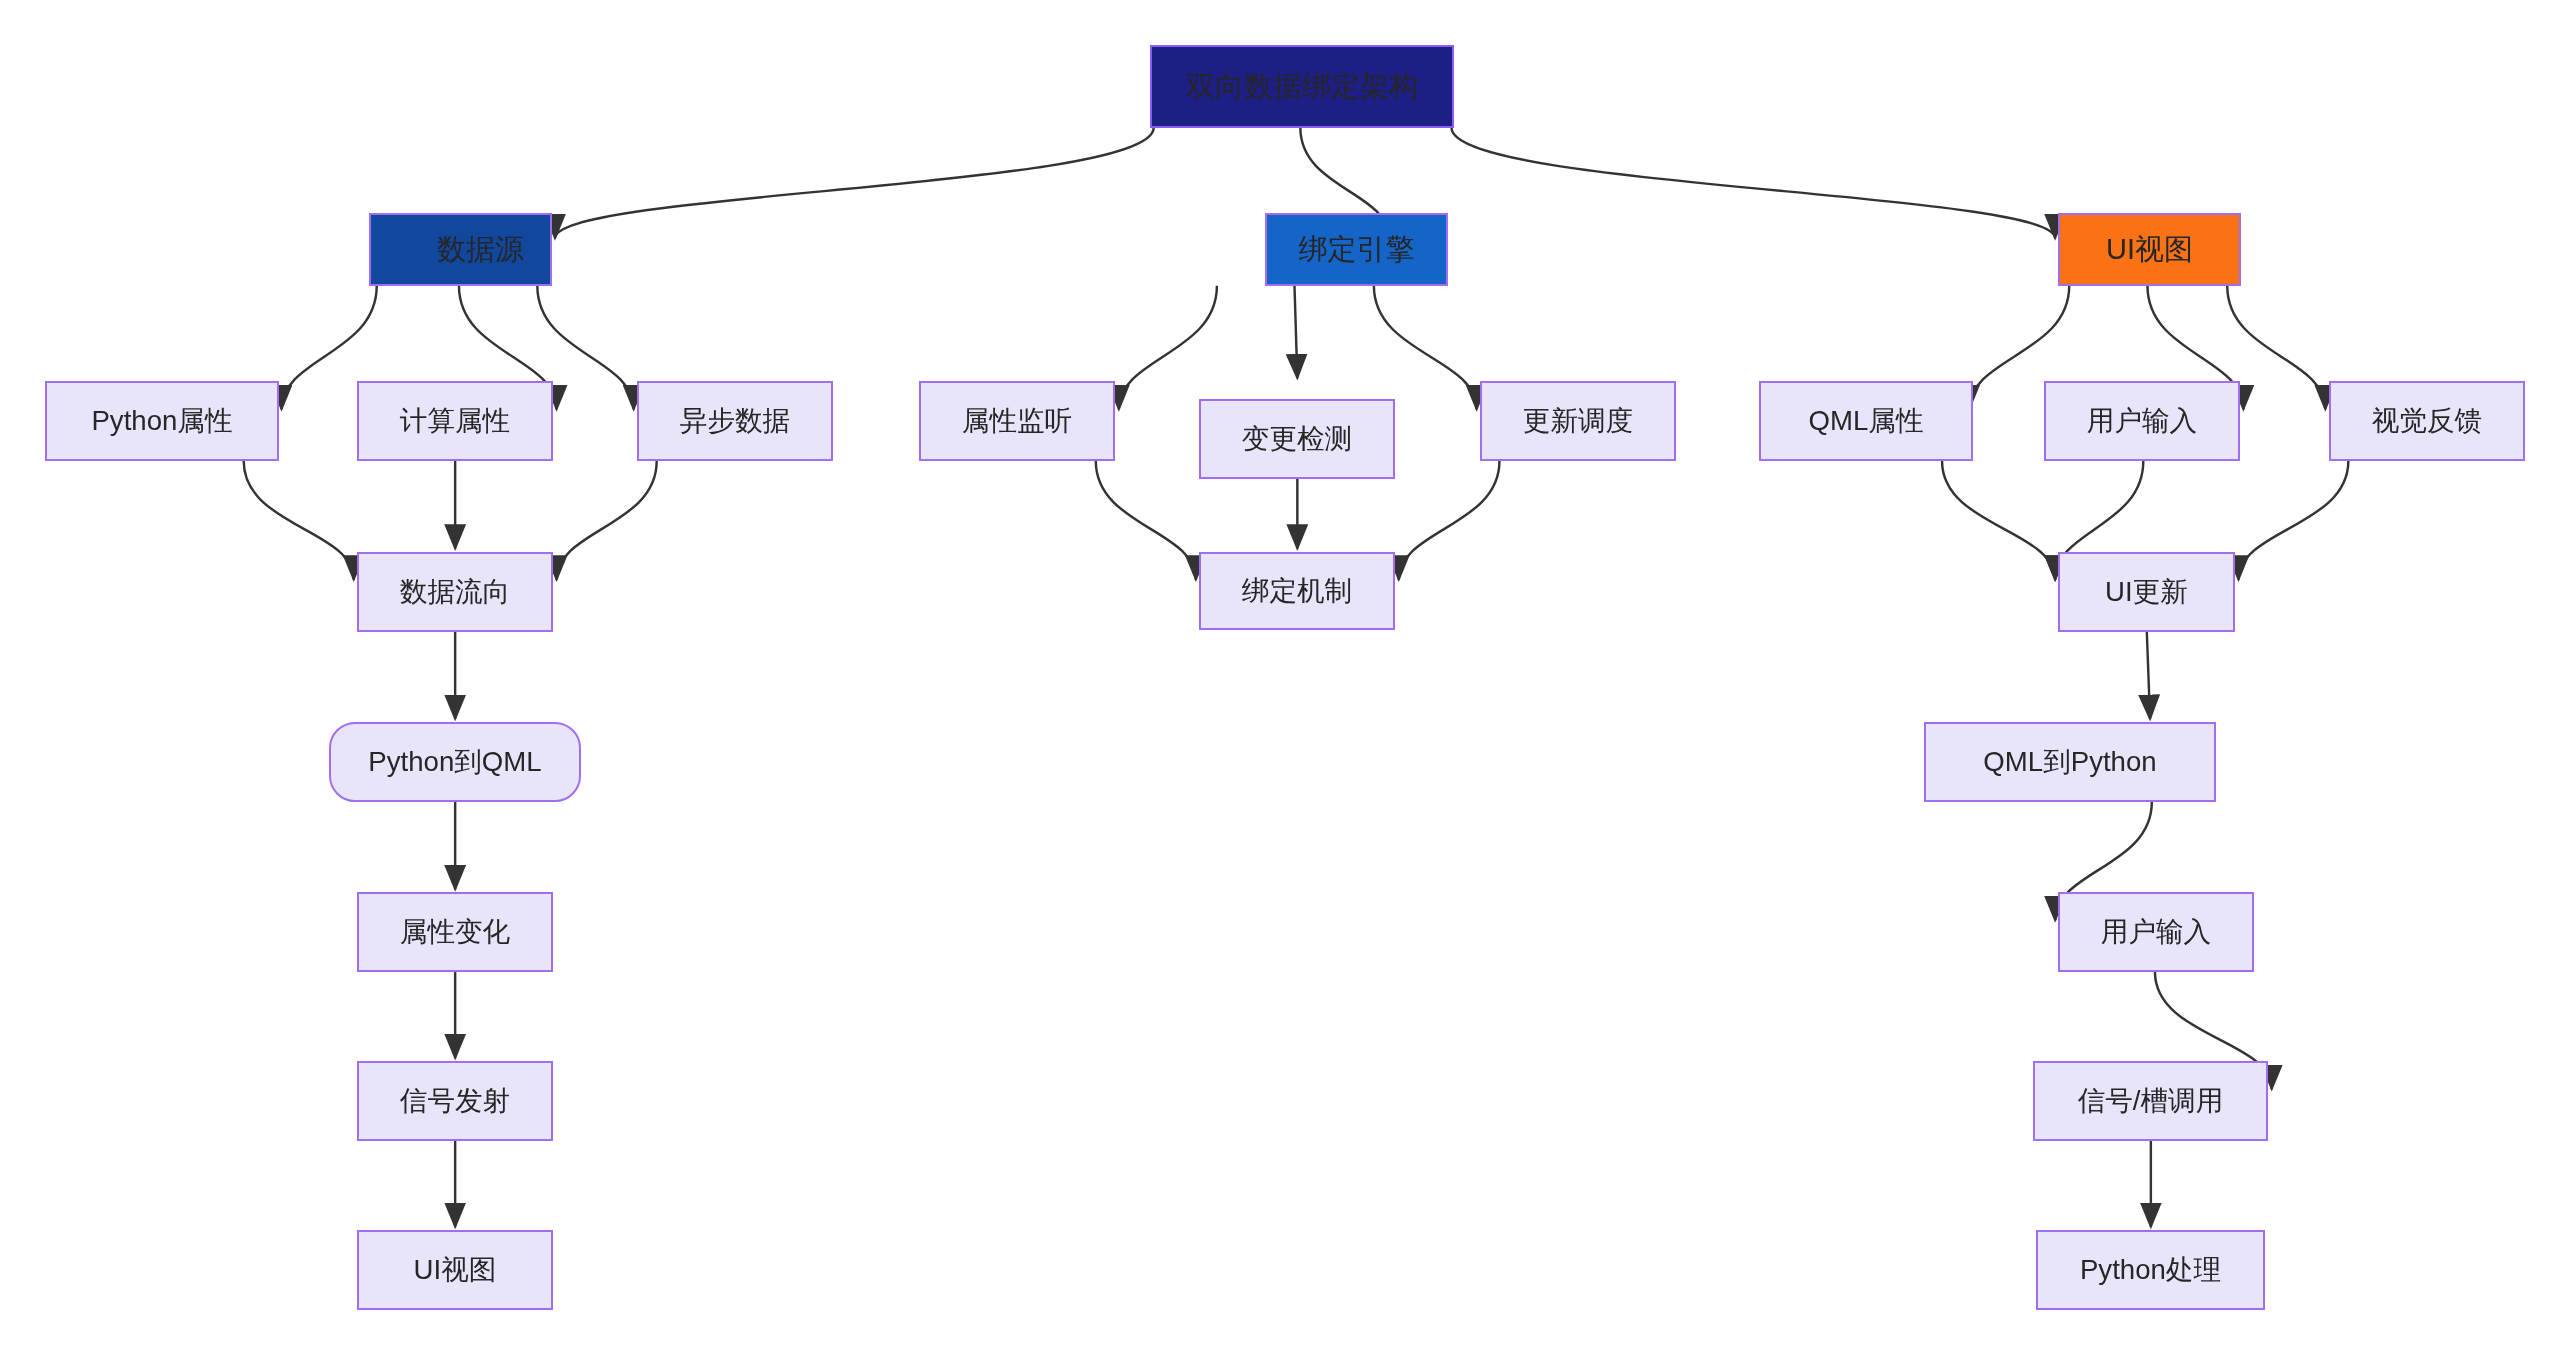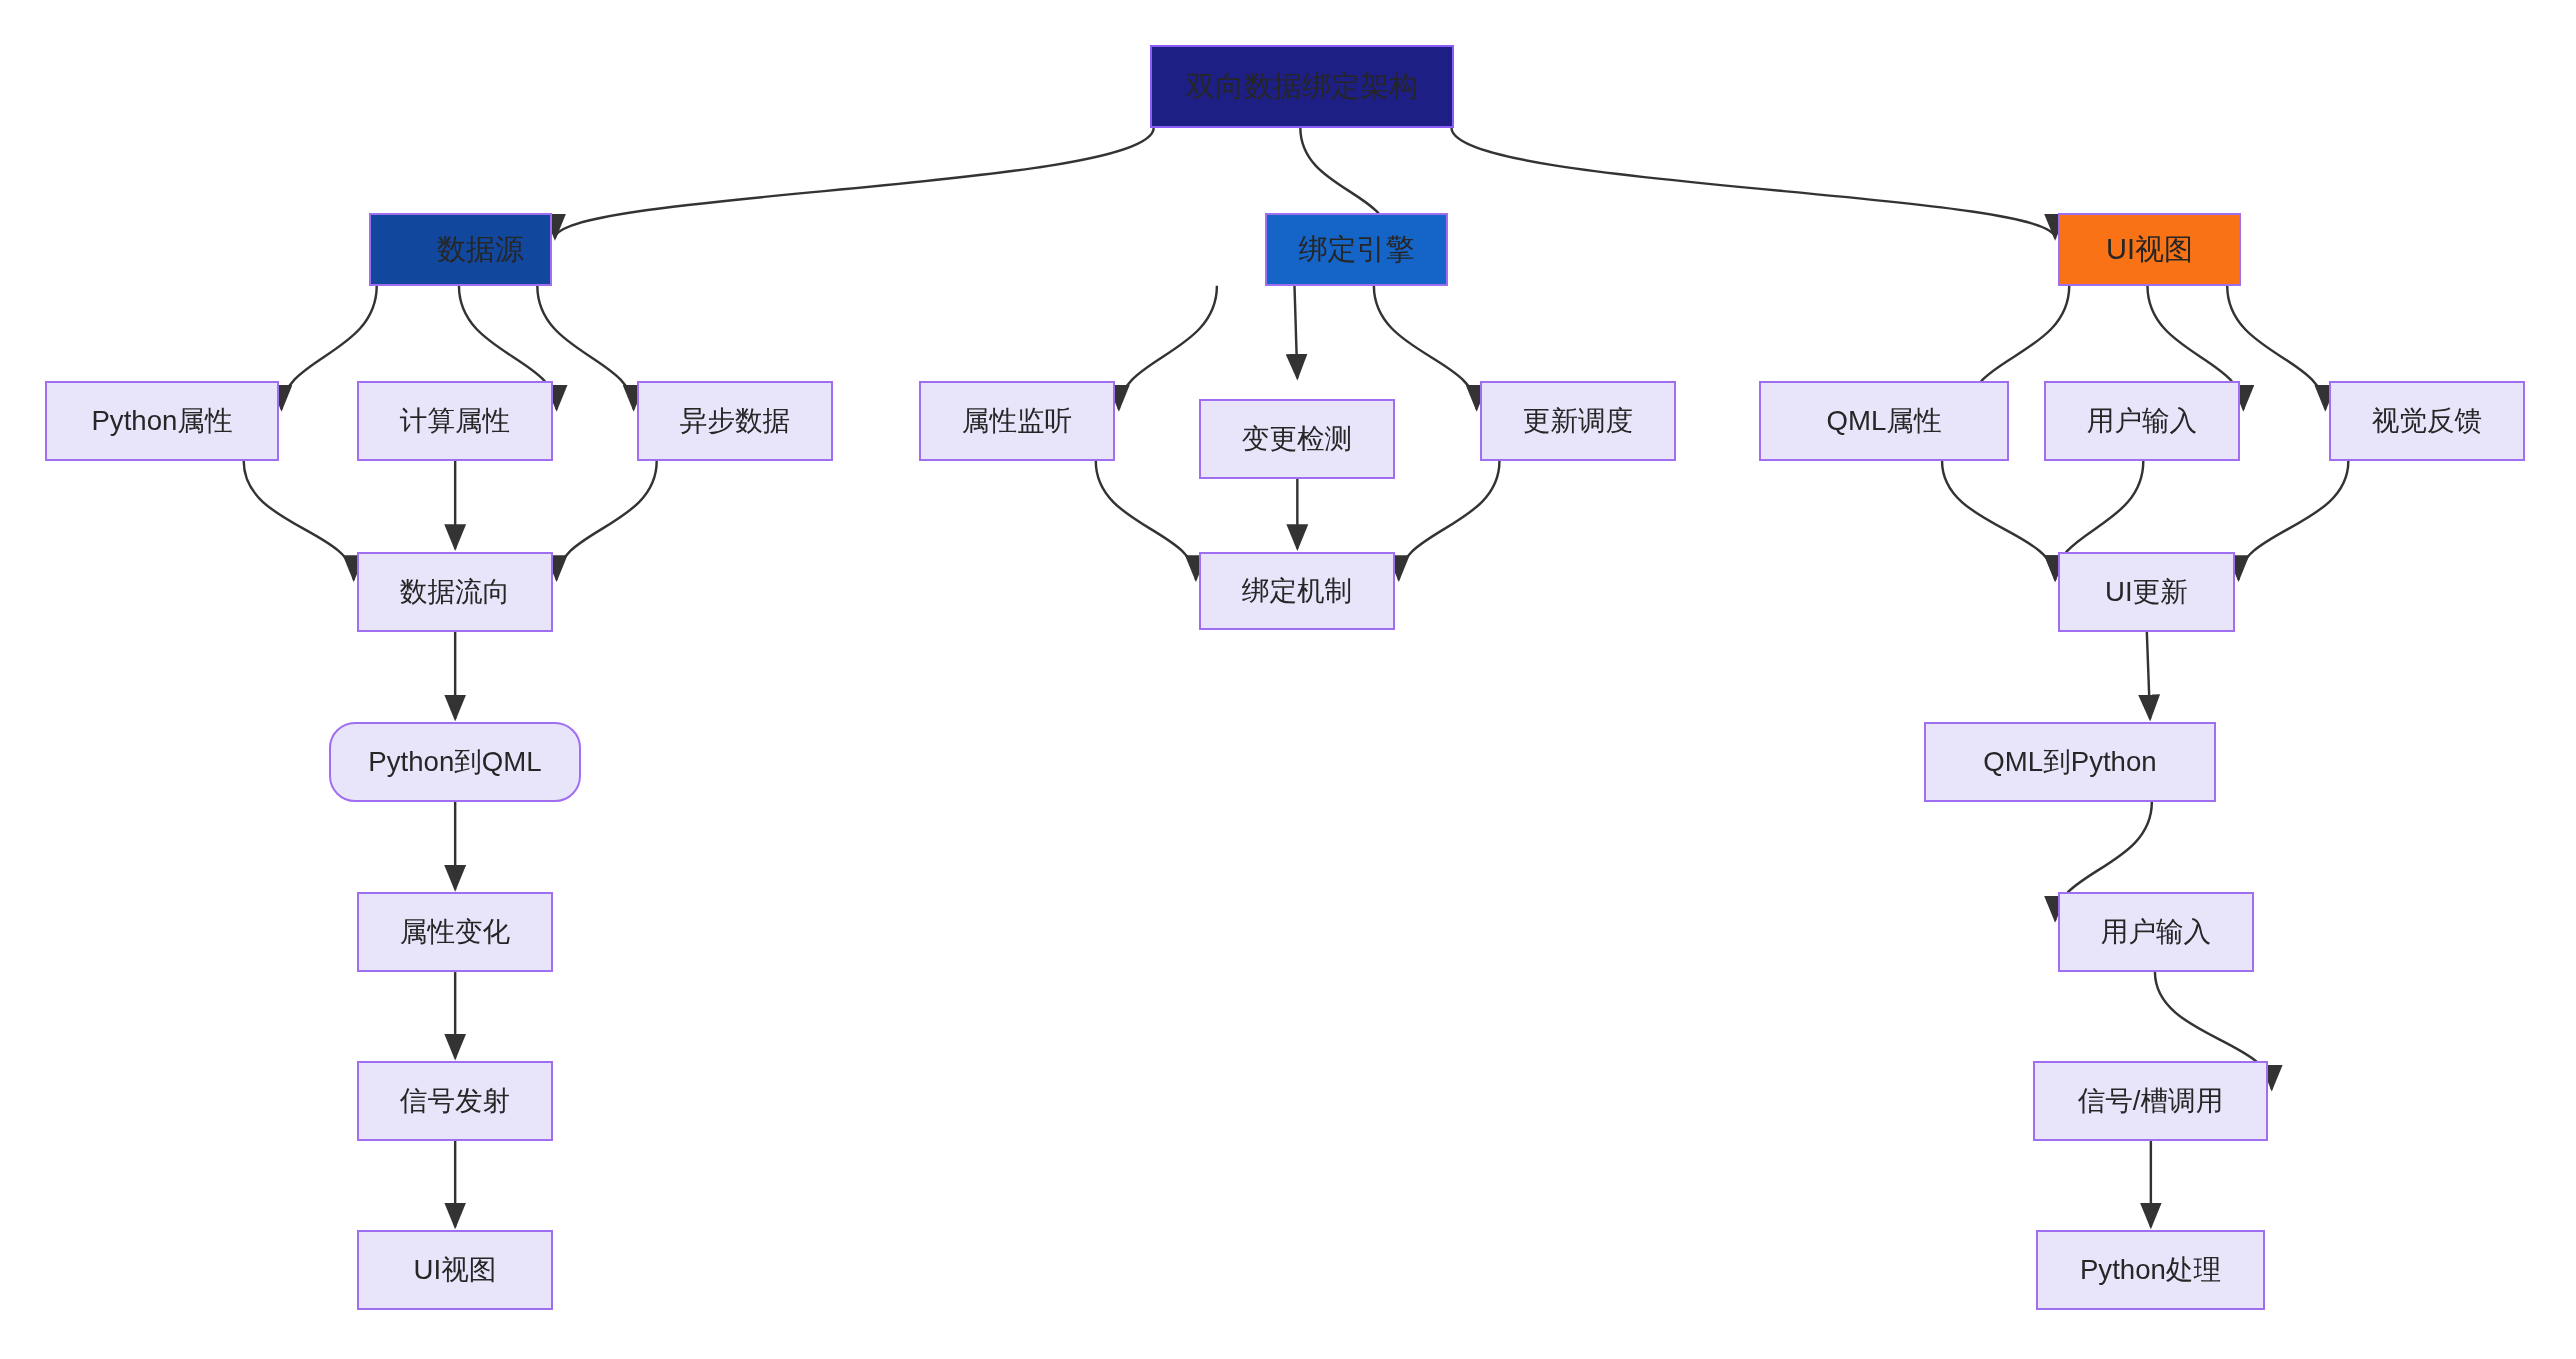--- a/index.html
+++ b/index.html
@@ -134,21 +134,21 @@
       </div>
       <div class="node level-leaf" style="left: 919px; top: 381px; width: 196px; height: 80px;">
         <span class="node-label">属性监听</span>
       </div>
       <div class="node level-leaf" style="left: 1199px; top: 399px; width: 196px; height: 80px;">
         <span class="node-label">变更检测</span>
       </div>
       <div class="node level-leaf" style="left: 1480px; top: 381px; width: 196px; height: 80px;">
         <span class="node-label">更新调度</span>
       </div>
-      <div class="node level-leaf" style="left: 1759px; top: 381px; width: 250px; height: 80px;">
+      <div class="node level-leaf" style="left: 1759px; top: 381px; width: 214px; height: 80px;">
         <span class="node-label">QML属性</span>
       </div>
       <div class="node level-leaf" style="left: 2044px; top: 381px; width: 196px; height: 80px;">
         <span class="node-label">用户输入</span>
       </div>
       <div class="node level-leaf" style="left: 2329px; top: 381px; width: 196px; height: 80px;">
         <span class="node-label">视觉反馈</span>
       </div>
       <div class="node level-leaf" style="left: 357px; top: 552px; width: 196px; height: 80px;">
         <span class="node-label">数据流向</span>

